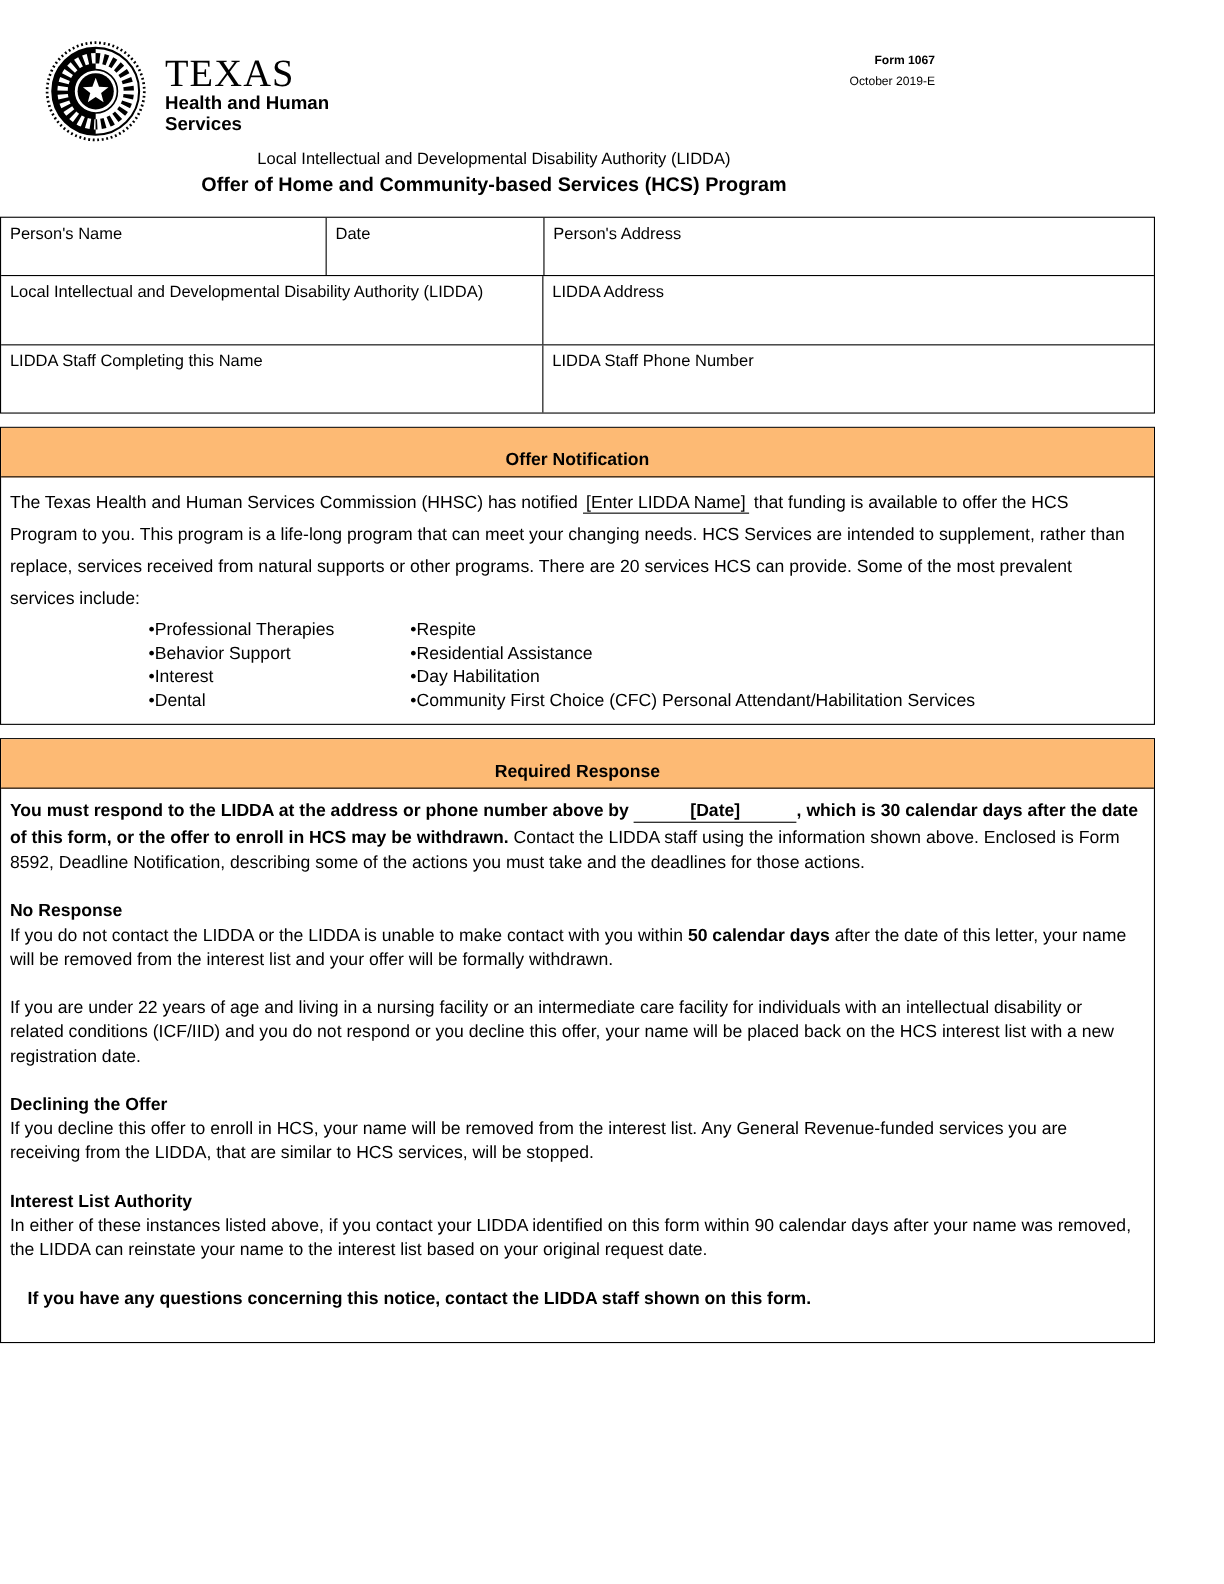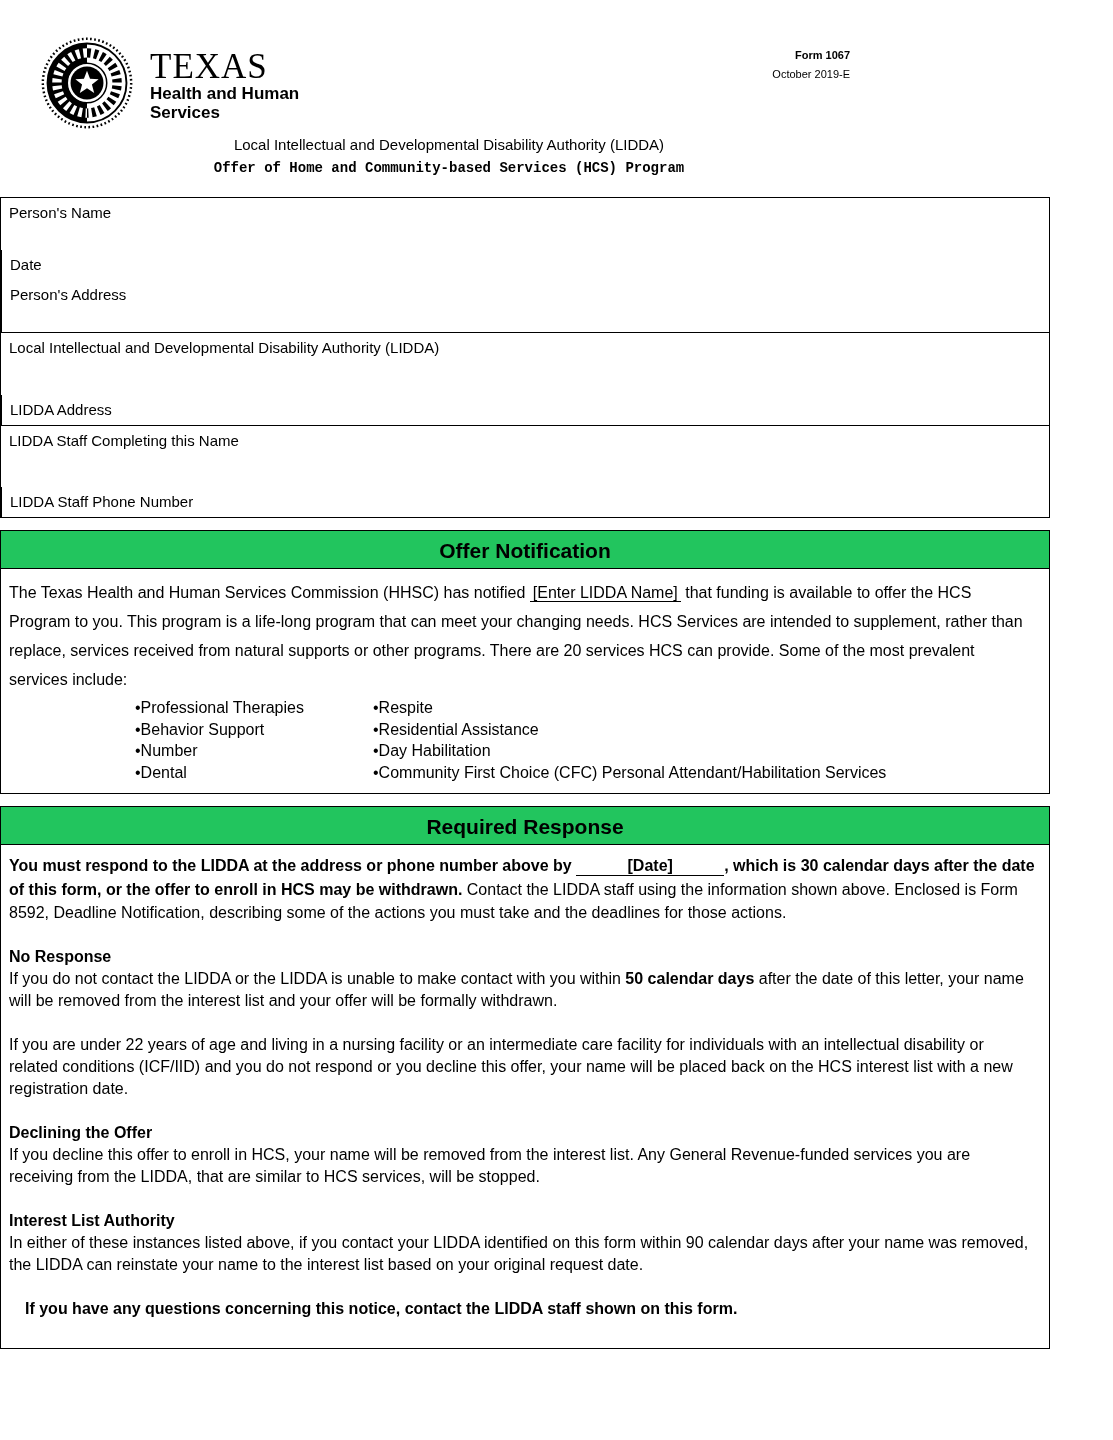--- a/index.html
+++ b/index.html
@@ -24,46 +24,46 @@
     font-family: "Liberation Serif", serif;
     font-size: 35px; line-height: 34px; letter-spacing: 1px;
   }
   .sub { font-size: 17px; font-weight: bold; line-height: 19px; }
   .form-meta { text-align: right; font-size: 11px; line-height: 19px; padding-top: 10px; }
   .form-meta .num { font-weight: bold; }
 
   
   .title { text-align: center; margin-top: 6px; }
   .t1 { font-size: 15px; line-height: 18px; }
-  .t2 { font-size: 14px; font-weight: bold; line-height: 24px; margin-top: 2px; font-family: Liberation Mono, monospace; }
+  .t2 { font-size: 18px; font-weight: bold; line-height: 24px; margin-top: 2px; }
 
   
   .info-table { width: 1050px; margin: 17px auto 0; border: 1.5px solid #000; }
-  .it-row { display: flex; border-top: 1px solid #000; flex-direction: column; }
+  .it-row { display: flex; border-top: 1px solid #000; }
   .it-row:first-child { border-top: none; }
   .cell {
     border-left: 1px solid #000;
     padding: 6px 8px; font-size: 15px; line-height: 18px;
   }
   .cell:first-child { border-left: none; }
   .r1 .cell { height: 52px; }
   .r2 .cell { height: 62px; }
   .r3 .cell { height: 61px; }
   .w-name { width: 295px; }
   .w-addr { width: 555px; }
   .w-date { flex: 1; }
   .w-lidda { width: 492px; }
   .w-rest  { flex: 1; }
 
   
   .section-box { width: 1050px; margin: 12px auto 0; border: 1.5px solid #000; }
   .sec-header {
-    background: #22c55e; border-bottom: 1.5px solid #000;
-    text-align: center; font-weight: bold; font-size: 21px;
-    padding: 8px 0 5px;
+    background: #fdba74; border-bottom: 1.5px solid #000;
+    text-align: center; font-weight: bold; font-size: 16px;
+    padding: 21px 0 5px;
   }
   .sec-body { padding: 9px 12px 8px 8px; font-size: 16px; }
 
   
   .offer-p { margin: 0; line-height: 29px; }
   .name-slot { border-bottom: 1.5px solid #000; padding: 0 3px; }
   .bullets { display: flex; margin: 3px 0 2px 126px; line-height: 21.5px; }
   .bullets ul { list-style: none; margin: 0; padding: 0; }
   .bullets li::before { content: "\2022 "; }
   .bcol1 { width: 238px; }
@@ -146,21 +146,21 @@
   <div class="section-box">
     <div class="sec-header">Offer Notification</div>
     <div class="sec-body">
       <p class="offer-p"><span>The Texas Health and Human Services Commission (HHSC) has notified</span>
 <span class="name-slot">[Enter LIDDA Name]</span>
 <span>that funding is available to offer the HCS Program to you. This program is a life-long program that can meet your changing needs. HCS Services are intended to supplement, rather than replace, services received from natural supports or other programs. There are 20 services HCS can provide. Some of the most prevalent services include:</span></p>
       <div class="bullets">
         <ul class="bcol1">
           <li>Professional Therapies</li>
           <li>Behavior Support</li>
-          <li>Number</li>
+          <li>Interest</li>
           <li>Dental</li>
         </ul>
         <ul class="bcol2">
           <li>Respite</li>
           <li>Residential Assistance</li>
           <li>Day Habilitation</li>
           <li>Community First Choice (CFC) Personal Attendant/Habilitation Services</li>
         </ul>
       </div>
     </div>

